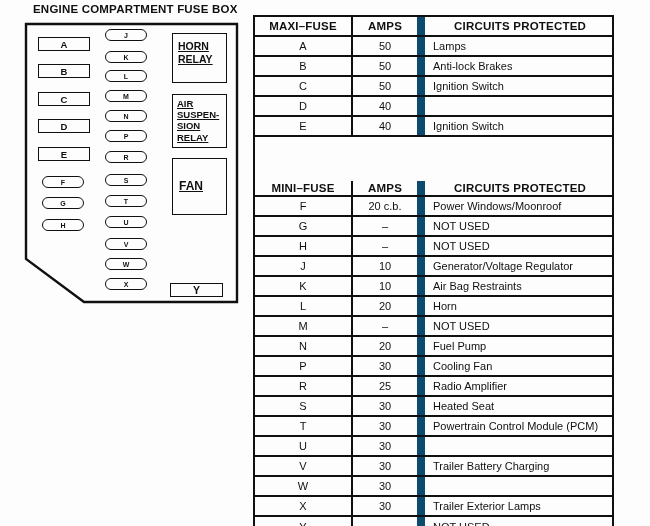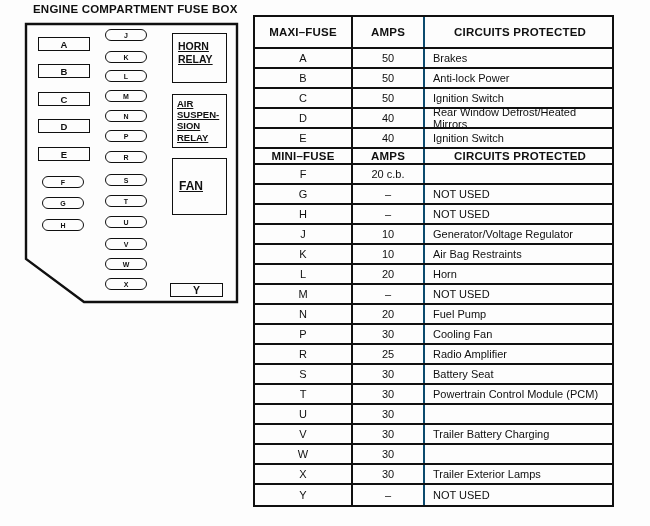--- a/index.html
+++ b/index.html
@@ -47,27 +47,27 @@
     font-size: 10.5px; font-weight: bold;
   }
 
   
   .fuse-table {
     position: absolute; left: 253px; top: 15px; width: 361px;
     border: 2px solid #101010; background: #fdfdfd;
   }
   .tr { display: flex; border-bottom: 2px solid #101010; height: 20px; }
   .tr:last-child { border-bottom: none; }
-  .tr.th { height: 32px; font-weight: bold; }
-  .tr.th2 { height: 16px; }
+  .tr.th { height: 20px; font-weight: bold; }
+  .tr.th2 { height: 16px; margin-top: 44px; }
   .td {
     display: flex; align-items: center; font-size: 11px;
   }
   .c1 { width: 98px;  justify-content: center; border-right: 2px solid #101010; }
-  .c2 { width: 72px;  justify-content: center; border-right: 2px solid #0c4a6e; }
+  .c2 { width: 72px;  justify-content: center; border-right: 8px solid #0c4a6e; }
   .c3 { flex: 1; padding-left: 8px; }
   .tr.th .td { font-size: 11.5px; letter-spacing: 0.2px; }
   .tr.th .c3 { justify-content: center; padding-left: 3px; }
 </style>
 </head>
 <body>
 
 <div class="diagram">
   <div class="diagram-title">ENGINE COMPARTMENT FUSE BOX</div>
 
@@ -120,52 +120,52 @@
 
   <div class="tr th">
     <div class="td c1">MAXI–FUSE</div>
     <div class="td c2">AMPS</div>
     <div class="td c3">CIRCUITS PROTECTED</div>
   </div>
 
   <div class="tr">
     <div class="td c1">A</div>
     <div class="td c2">50</div>
-    <div class="td c3">Brakes</div>
+    <div class="td c3">Lamps</div>
   </div>
   <div class="tr">
     <div class="td c1">B</div>
     <div class="td c2">50</div>
-    <div class="td c3">Anti-lock Power</div>
+    <div class="td c3">Anti-lock Brakes</div>
   </div>
   <div class="tr">
     <div class="td c1">C</div>
     <div class="td c2">50</div>
     <div class="td c3">Ignition Switch</div>
   </div>
   <div class="tr">
     <div class="td c1">D</div>
     <div class="td c2">40</div>
-    <div class="td c3">Rear Window Defrost/Heated Mirrors</div>
   </div>
   <div class="tr">
     <div class="td c1">E</div>
     <div class="td c2">40</div>
     <div class="td c3">Ignition Switch</div>
   </div>
 
   <div class="tr th th2">
     <div class="td c1">MINI–FUSE</div>
     <div class="td c2">AMPS</div>
     <div class="td c3">CIRCUITS PROTECTED</div>
   </div>
 
   <div class="tr">
     <div class="td c1">F</div>
     <div class="td c2">20 c.b.</div>
+    <div class="td c3">Power Windows/Moonroof</div>
   </div>
   <div class="tr">
     <div class="td c1">G</div>
     <div class="td c2">–</div>
     <div class="td c3">NOT USED</div>
   </div>
   <div class="tr">
     <div class="td c1">H</div>
     <div class="td c2">–</div>
     <div class="td c3">NOT USED</div>
@@ -201,21 +201,21 @@
     <div class="td c3">Cooling Fan</div>
   </div>
   <div class="tr">
     <div class="td c1">R</div>
     <div class="td c2">25</div>
     <div class="td c3">Radio Amplifier</div>
   </div>
   <div class="tr">
     <div class="td c1">S</div>
     <div class="td c2">30</div>
-    <div class="td c3">Battery Seat</div>
+    <div class="td c3">Heated Seat</div>
   </div>
   <div class="tr">
     <div class="td c1">T</div>
     <div class="td c2">30</div>
     <div class="td c3">Powertrain Control Module (PCM)</div>
   </div>
   <div class="tr">
     <div class="td c1">U</div>
     <div class="td c2">30</div>
   </div>

